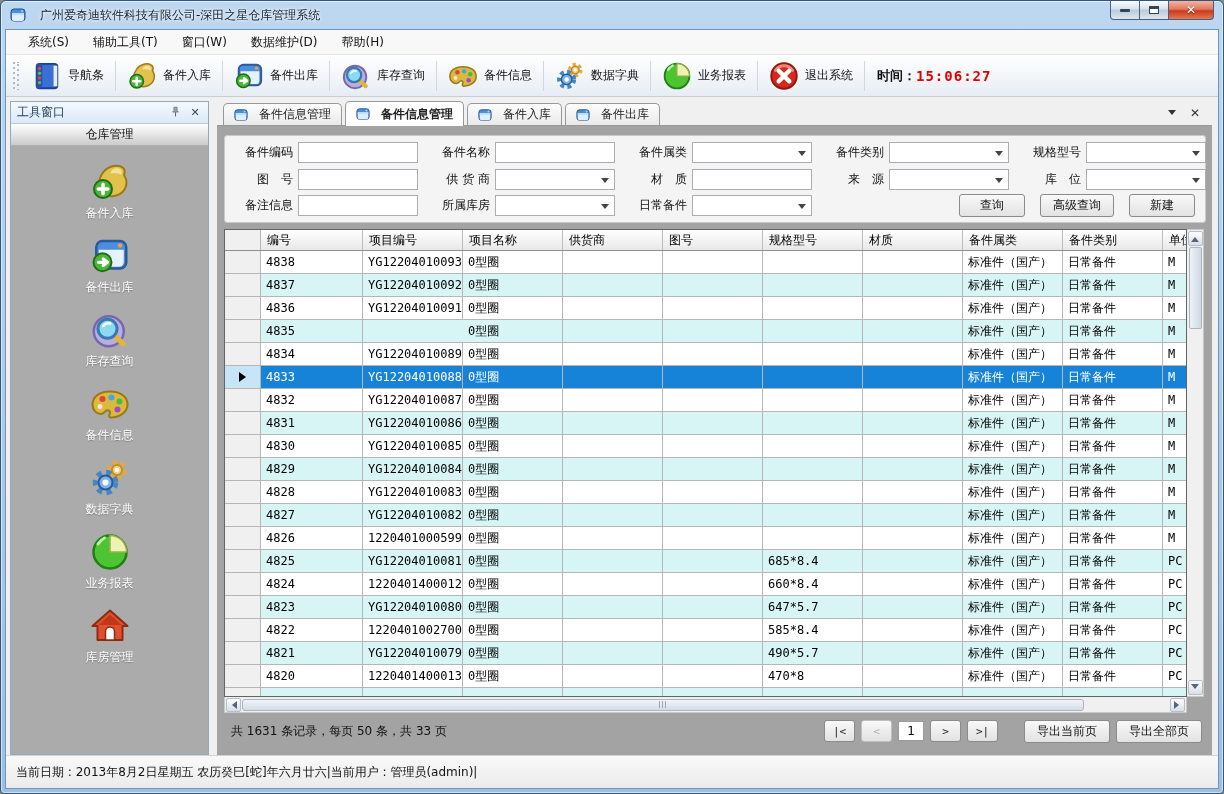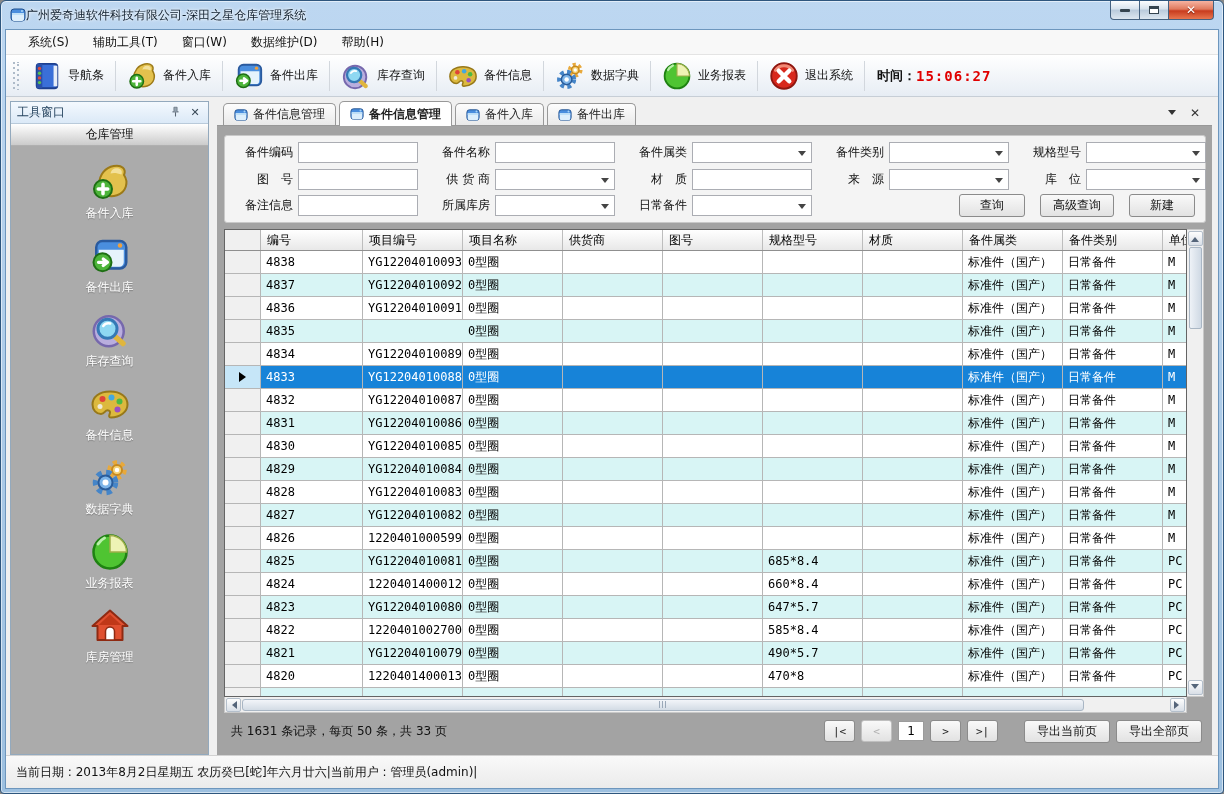--- a/index.html
+++ b/index.html
@@ -1,20 +1,20 @@
 <!DOCTYPE html>
 <html><head>
 <meta charset="utf-8">
 <style>
   html,body{margin:0;padding:0;background:#888;}
   *{box-sizing:border-box;font-family:"DejaVu Sans","Liberation Sans",sans-serif;}
   .window{position:relative;width:1224px;height:794px;background:linear-gradient(#bdd7f1,#9dc0e0);
     border:1px solid #2e567e;border-radius:6px 6px 4px 4px;box-shadow:inset 0 0 0 1px rgba(255,255,255,.55);overflow:hidden;}
   
-  .titlebar{height:28px;display:flex;align-items:center;padding:0 9px;gap:0;}
+  .titlebar{height:28px;display:flex;align-items:center;padding:0 9px;gap:14px;}
   .title-text{font-size:12px;color:#0c1c2c;text-shadow:0 0 4px #fff,0 0 2px #fff;white-space:nowrap;}
   .caption-btns{position:absolute;top:0;right:9px;display:flex;z-index:5;}
   .cap{width:30px;height:19px;border:1px solid #44617f;border-top:none;margin-left:-1px;
     background:linear-gradient(#fbfdfe,#d6e1ec 45%,#b9cadb 50%,#dde7f0);display:flex;align-items:center;justify-content:center;cursor:pointer;}
   .cap.min{border-radius:0 0 0 4px;}
   .cap.close{width:46px;background:linear-gradient(#f6b3a1,#e07a5e 45%,#c83c1e 55%,#e8764f);border-radius:0 0 4px 0;}
   .g-min{width:10px;height:3px;background:#35444f;border-radius:1px;}
   .g-max{width:10px;height:8px;border:1px solid #35444f;border-top:3px solid #35444f;background:#fff;}
   .g-close{color:#fff;font-size:12px;font-weight:bold;text-shadow:0 1px 1px #7a1d0c;line-height:1;}
   
@@ -39,21 +39,21 @@
   .tw-title-text{font-size:12px;color:#26445f;flex:1;}
   .tw-icon{width:14px;height:14px;display:flex;align-items:center;justify-content:center;cursor:pointer;color:#3a4a58;font-size:11px;line-height:1;}
   .tw-section{height:22px;background:linear-gradient(#ffffff,#cbcbcb);border-bottom:1px solid #b0b0b0;display:flex;align-items:center;justify-content:center;font-size:12px;color:#111;flex:0 0 auto;cursor:pointer;}
   .tw-body{flex:1;padding-top:16px;display:flex;flex-direction:column;align-items:center;overflow:hidden;}
   .tw-item{display:flex;flex-direction:column;align-items:center;margin-bottom:14px;cursor:pointer;}
   .tw-item .lbl{color:#fff;font-size:12px;margin-top:3px;text-shadow:0 1px 1px rgba(0,0,0,.3);}
   .splitter{width:8px;flex:0 0 auto;cursor:col-resize;}
   
   .main{flex:1;display:flex;flex-direction:column;min-width:0;padding-right:2px;}
   .tabstrip{height:25px;display:flex;align-items:flex-end;padding-left:6px;position:relative;border-bottom:1px solid #989898;flex:0 0 auto;}
-  .tab{display:flex;align-items:center;gap:5px;height:22px;padding:8px 10px;font-size:12px;color:#222;cursor:pointer;
+  .tab{display:flex;align-items:center;gap:11px;height:22px;padding:8px 10px;font-size:12px;color:#222;cursor:pointer;
     border:1px solid #989898;border-bottom:none;border-radius:5px 5px 0 0;background:linear-gradient(#fdfdfd,#e9e9e9);margin-right:3px;position:relative;}
   .tab.active{background:#fff;font-weight:bold;height:25px;margin-bottom:-1px;z-index:2;}
   .tab-controls{position:absolute;right:12px;bottom:6px;display:flex;gap:14px;align-items:center;}
   .caret-down{width:0;height:0;border:4px solid transparent;border-top:5px solid #333;margin-top:4px;cursor:pointer;}
   .tab-x{font-size:12px;color:#333;cursor:pointer;line-height:1;font-weight:bold;}
   .main-body{flex:1;background:#a3a3a3;display:flex;flex-direction:column;min-height:0;}
   
   .search-panel{margin:9px 6px 4px 7px;height:88px;background:#f4f4f4;border:1px solid #c9c9c9;border-radius:3px;
     display:flex;flex-direction:column;justify-content:space-evenly;padding:2px 6px;flex:0 0 auto;}
   .s-row{display:flex;align-items:center;height:24px;}

